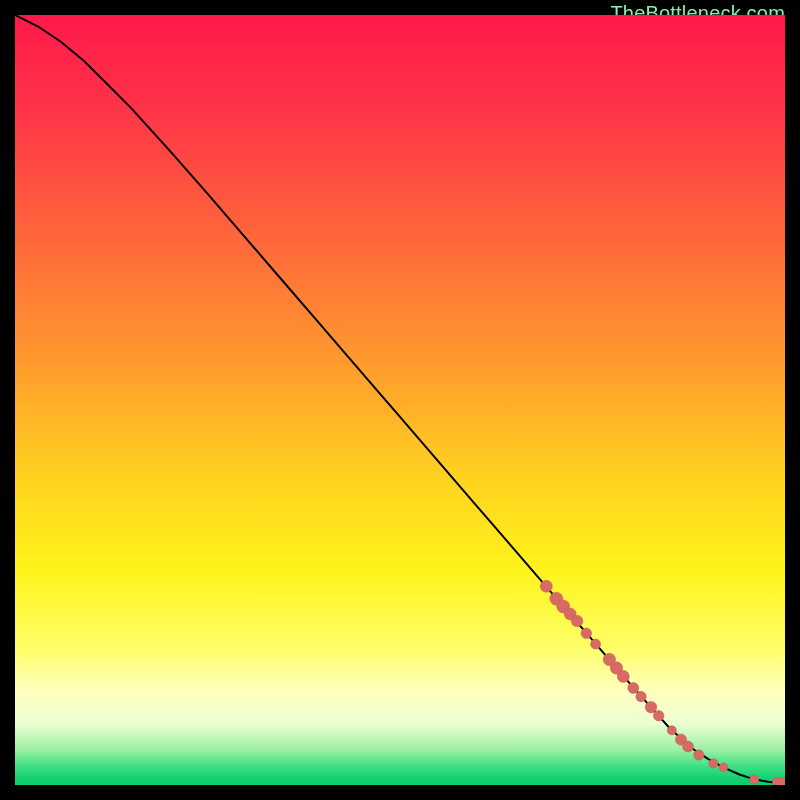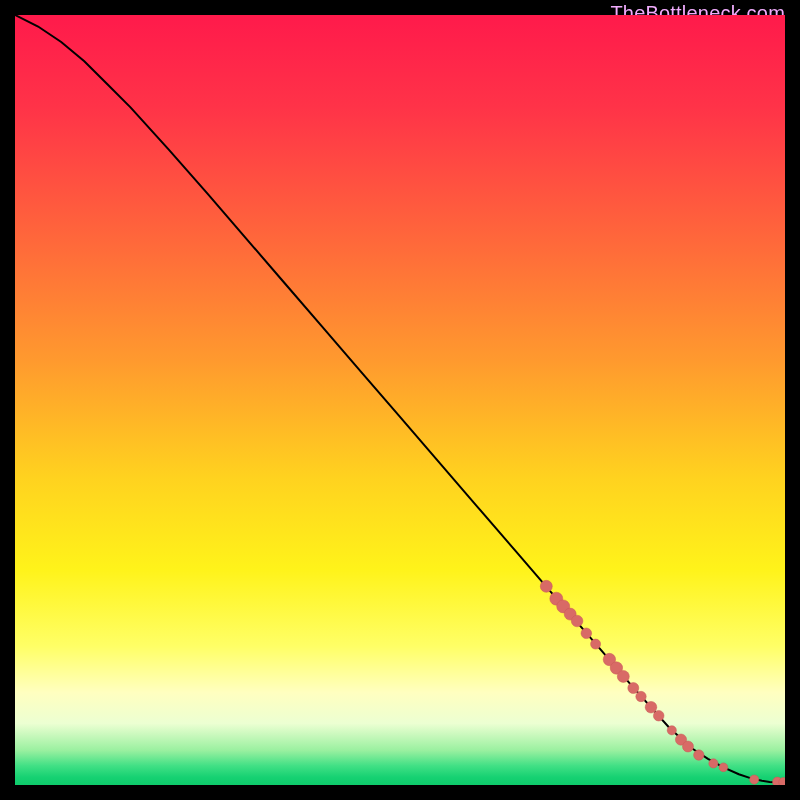--- a/index.html
+++ b/index.html
@@ -24,21 +24,21 @@
     left: 0;
     top: 0;
     width: 770px;
     height: 770px;
   }
   .watermark {
     position: absolute;
     top: -13px;
     right: 0px;
     font-size: 20px;
-    color: #f0abfc;
+    color: #86efac;
     font-weight: 500;
     letter-spacing: 0.2px;
   }
   svg { display: block; }
 </style>
 </head>
 <body>
 
 <div class="frame">
   <div class="watermark">TheBottleneck.com</div>

